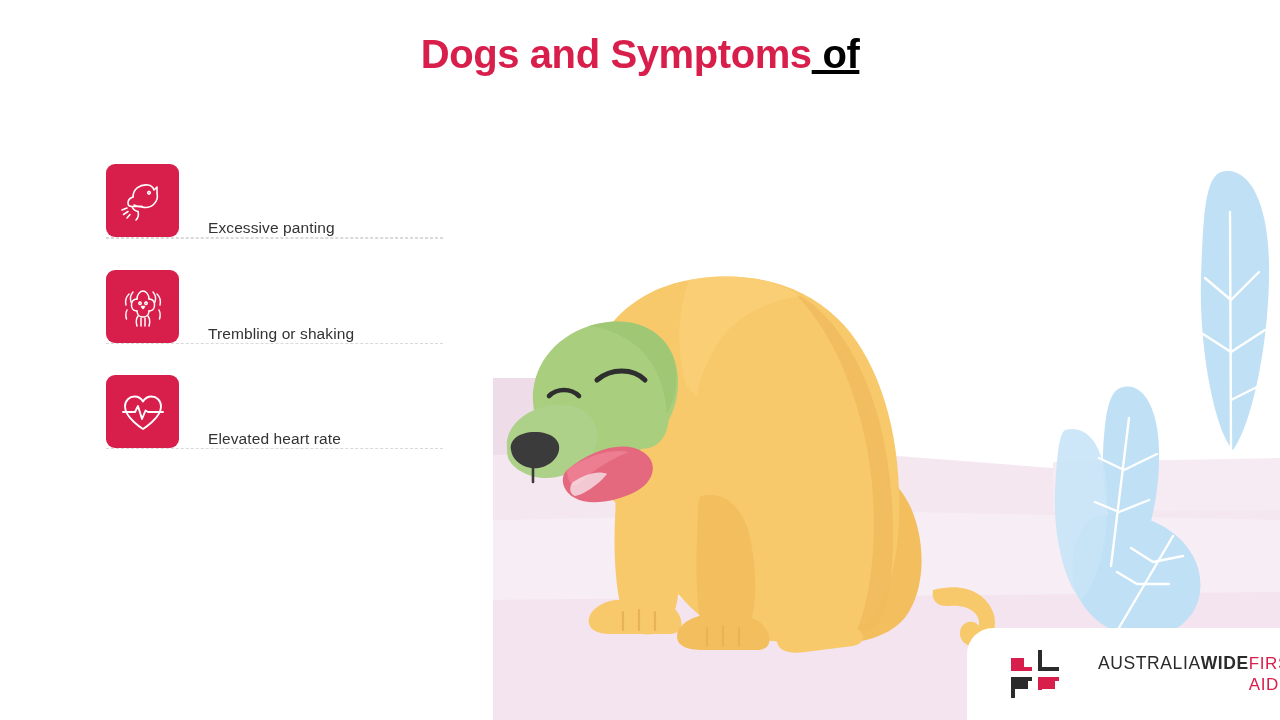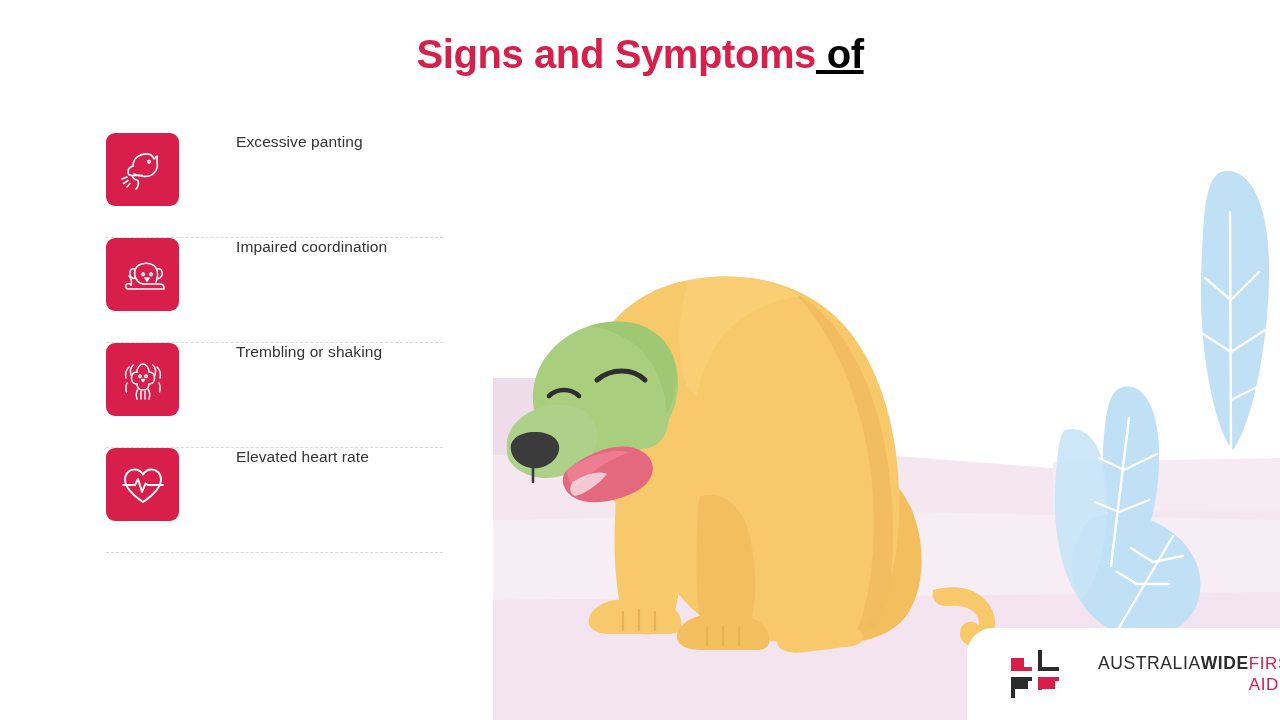--- a/index.html
+++ b/index.html
@@ -27,23 +27,22 @@
 
   
   .list {
     position:absolute;
     left:106px;
     top:133px;
     width:340px;
   }
   .row {
     display:flex;
-    align-items:flex-start;
+    align-items:flex-end;
     height:104px;
-    gap:28px;
   }
   .sep {
     height:0;
     border-top:1px dashed #d9d9d9;
     width:337px;
   }
   .tile {
     width:73px; height:73px;
     background:#D81E4A;
     border-radius:9px;
@@ -100,21 +99,21 @@
     color:#D81E4A;
     letter-spacing:0.6px;
     line-height:1.25;
   }
 </style>
 </head>
 <body>
 
 <div class="title">
   <div>
-    <span class="t-red">Signs and Symptoms</span><span class="t-dark"> of</span>
+    <span class="t-red">Dogs and Symptoms</span><span class="t-dark"> of</span>
   </div>
 </div>
 
 <div class="list">
 
   <div class="row">
     <div class="tile">
       <svg width="52" height="52" viewBox="0 0 52 52" fill="none" stroke="#ffffff" stroke-width="1.6" stroke-linecap="round" stroke-linejoin="round">
         <path d="M16 22 C16 14 23 9 31 10 C34 10.4 36 12 37 15 L40 12 L40 18 C41 22 40 26 37 29 C34 32 29 33 25 32"></path>
         <path d="M16 22 C13 23 11 25 11 28 C11 30 12.5 31.5 15 31.5 L25 31.5"></path>
@@ -123,37 +122,20 @@
         <path d="M32 16.5 a1.3 1.3 0 1 0 0.01 0"></path>
         <path d="M10 33 L5 35 M11 36.5 L6.5 39.5 M13 39.5 L10 43"></path>
         <path d="M17 30 q4 2 8 1.5"></path>
       </svg>
     </div>
     <div class="row-label">Excessive panting</div>
   </div>
 
   <div class="sep"></div>
 
-  <div class="row">
-    <div class="tile">
-      <svg width="52" height="52" viewBox="0 0 52 52" fill="none" stroke="#ffffff" stroke-width="1.6" stroke-linecap="round" stroke-linejoin="round">
-        <path d="M22 16 C28 13 36 14 39 19 C41 23 41 29 39 33"></path>
-        <path d="M22 16 C18 18 17 23 18 27 C19 31 22 34 26 35"></path>
-        <path d="M18 20 C14 19 12 22 13 26 C14 29 16 30 18 29"></path>
-        <path d="M40 20 C44 19 46 22 45 26 C44 29 42 30 40 29"></path>
-        <path d="M26 24 a1.3 1.3 0 1 0 0.01 0"></path>
-        <path d="M34 24 a1.3 1.3 0 1 0 0.01 0"></path>
-        <path d="M28 29 L32 29 L30 32 Z"></path>
-        <path d="M26 35 L42 35 C45 35 47 36.5 47 38.5 L47 40 L20 40"></path>
-        <path d="M20 40 L12 40 C9 40 8 38 9 36 C10 34 13 34 14 36"></path>
-        <path d="M14 36 C15 33 14 29 12 27"></path>
-      </svg>
-    </div>
-    <div class="row-label">Impaired coordination</div>
-  </div>
 
   <div class="sep"></div>
 
   <div class="row">
     <div class="tile">
       <svg width="52" height="52" viewBox="0 0 52 52" fill="none" stroke="#ffffff" stroke-width="1.5" stroke-linecap="round" stroke-linejoin="round">
         <path d="M20 18 C20 13 23.5 10 26 10 C28.5 10 32 13 32 18"></path>
         <path d="M20 18 C16 18 14 21 14.5 25 C15 28.5 17.5 30 20 30"></path>
         <path d="M32 18 C36 18 38 21 37.5 25 C37 28.5 34.5 30 32 30"></path>
         <path d="M20 30 C20 34 23 36 26 36 C29 36 32 34 32 30"></path>

